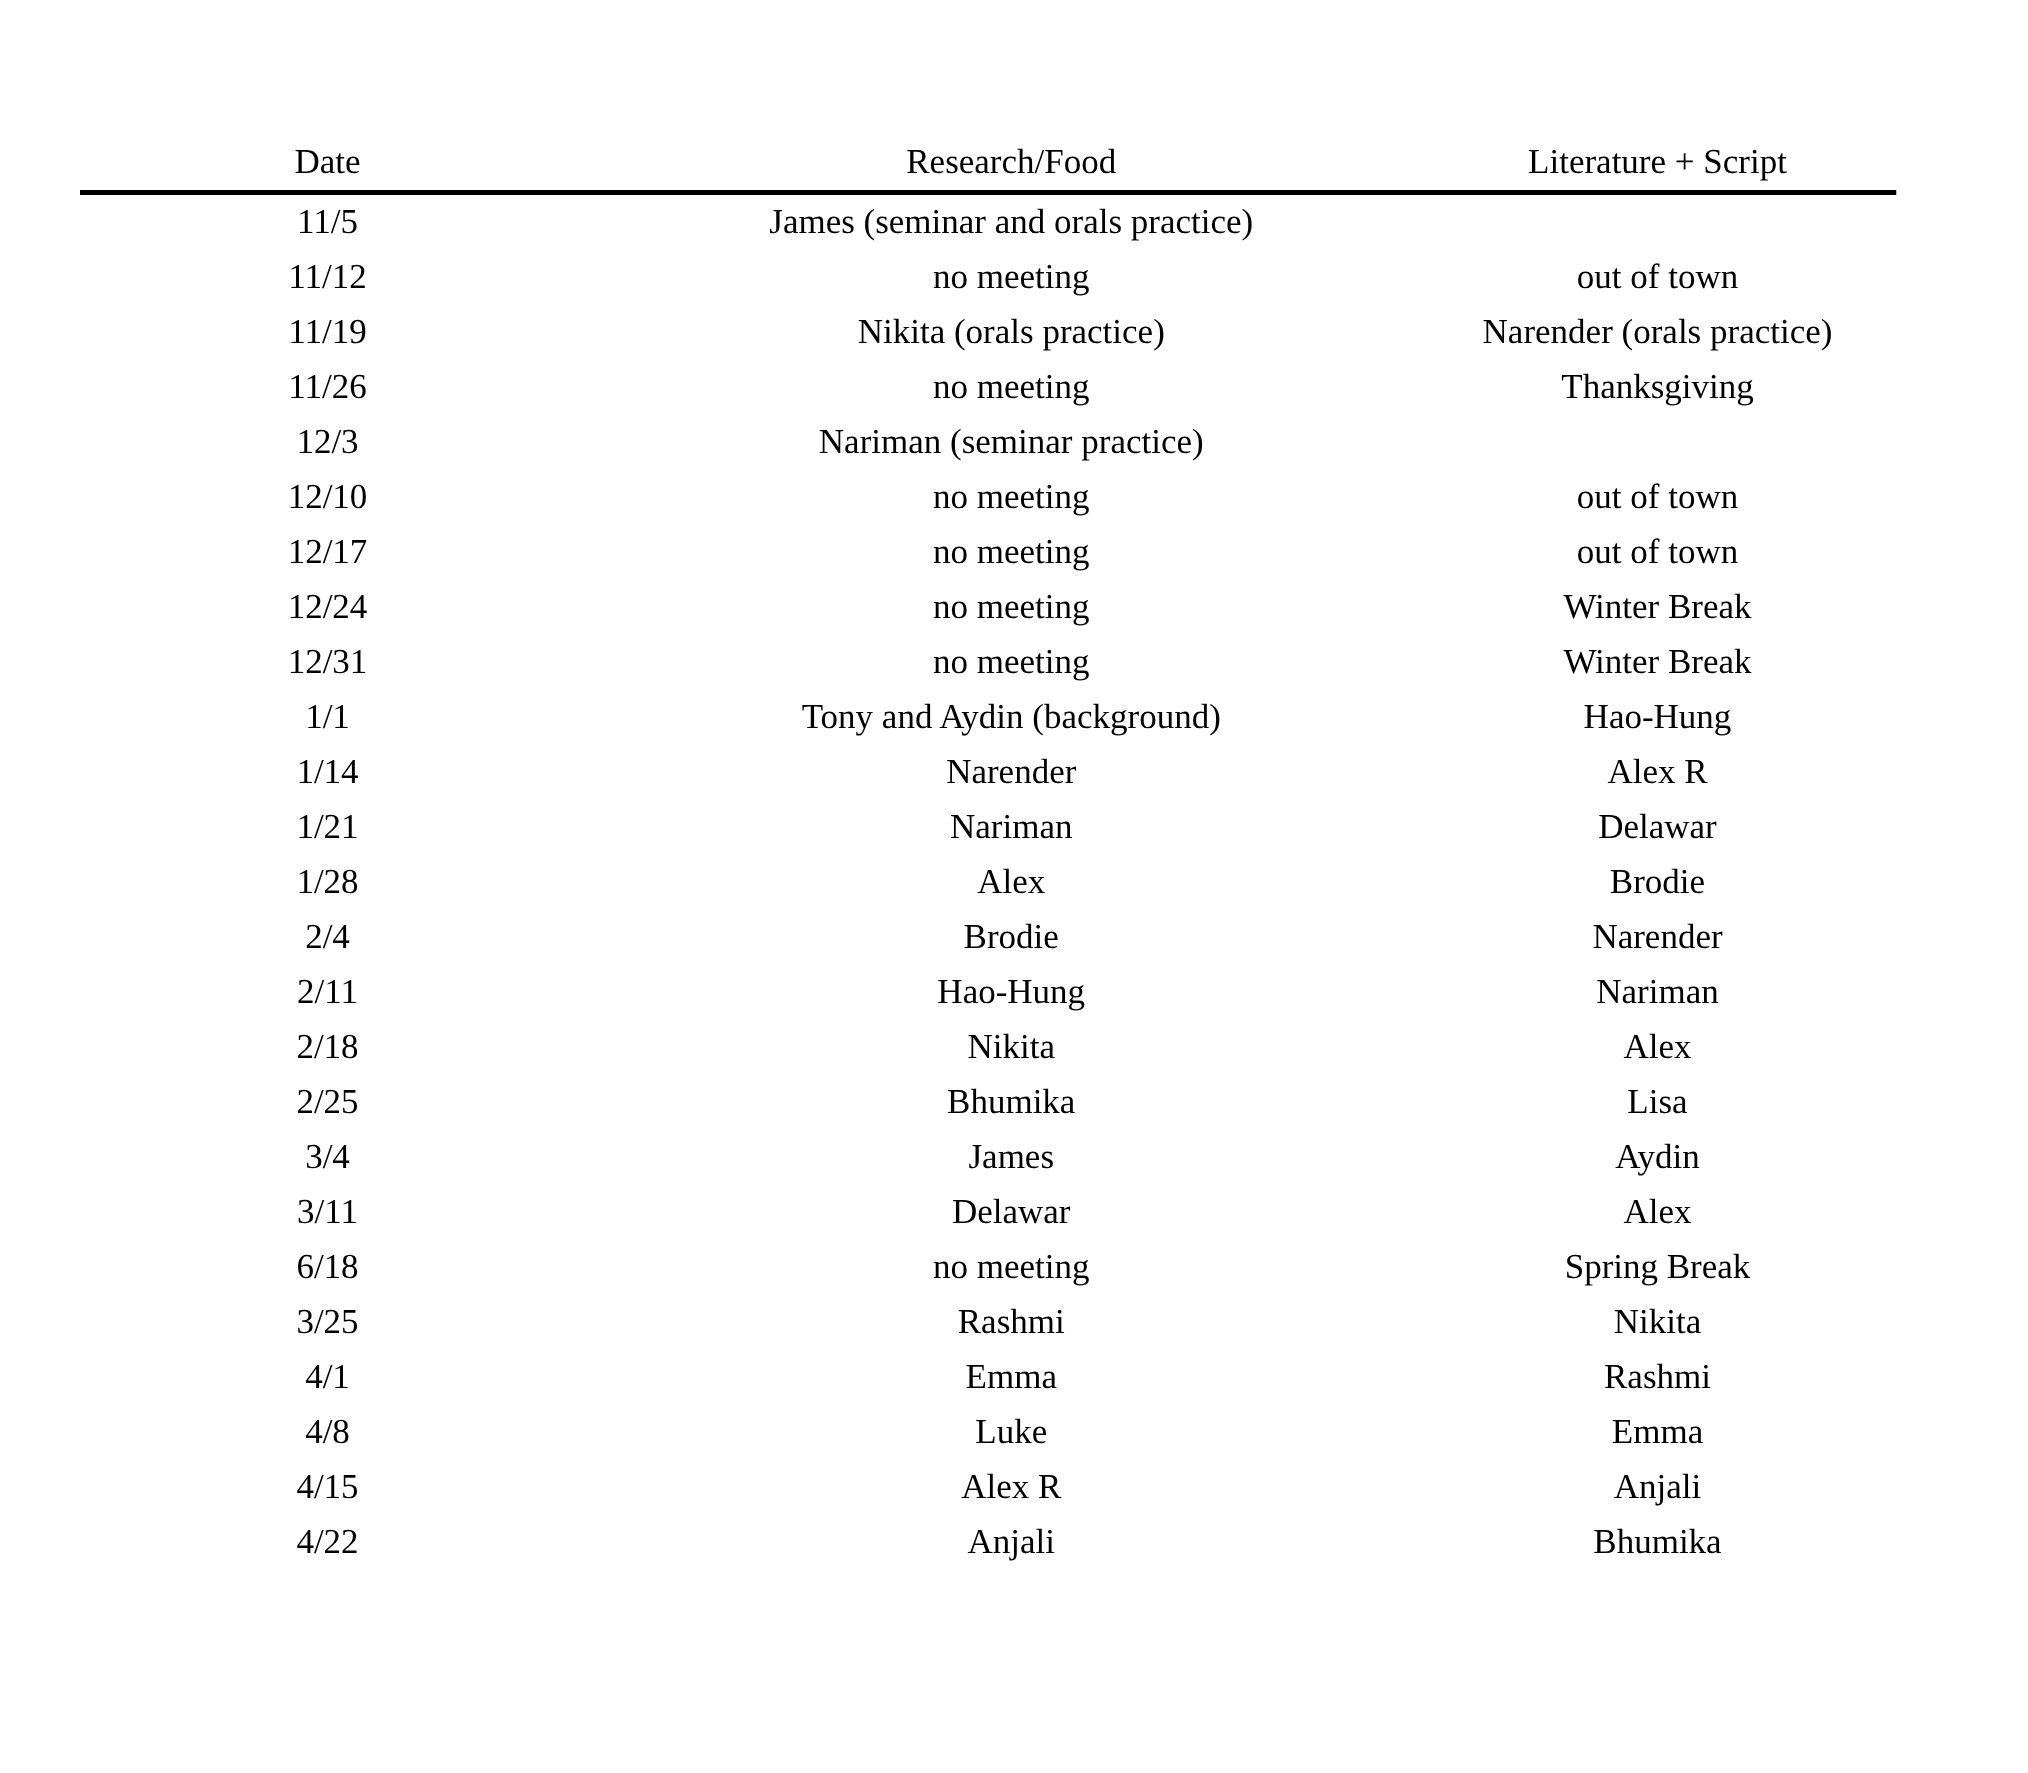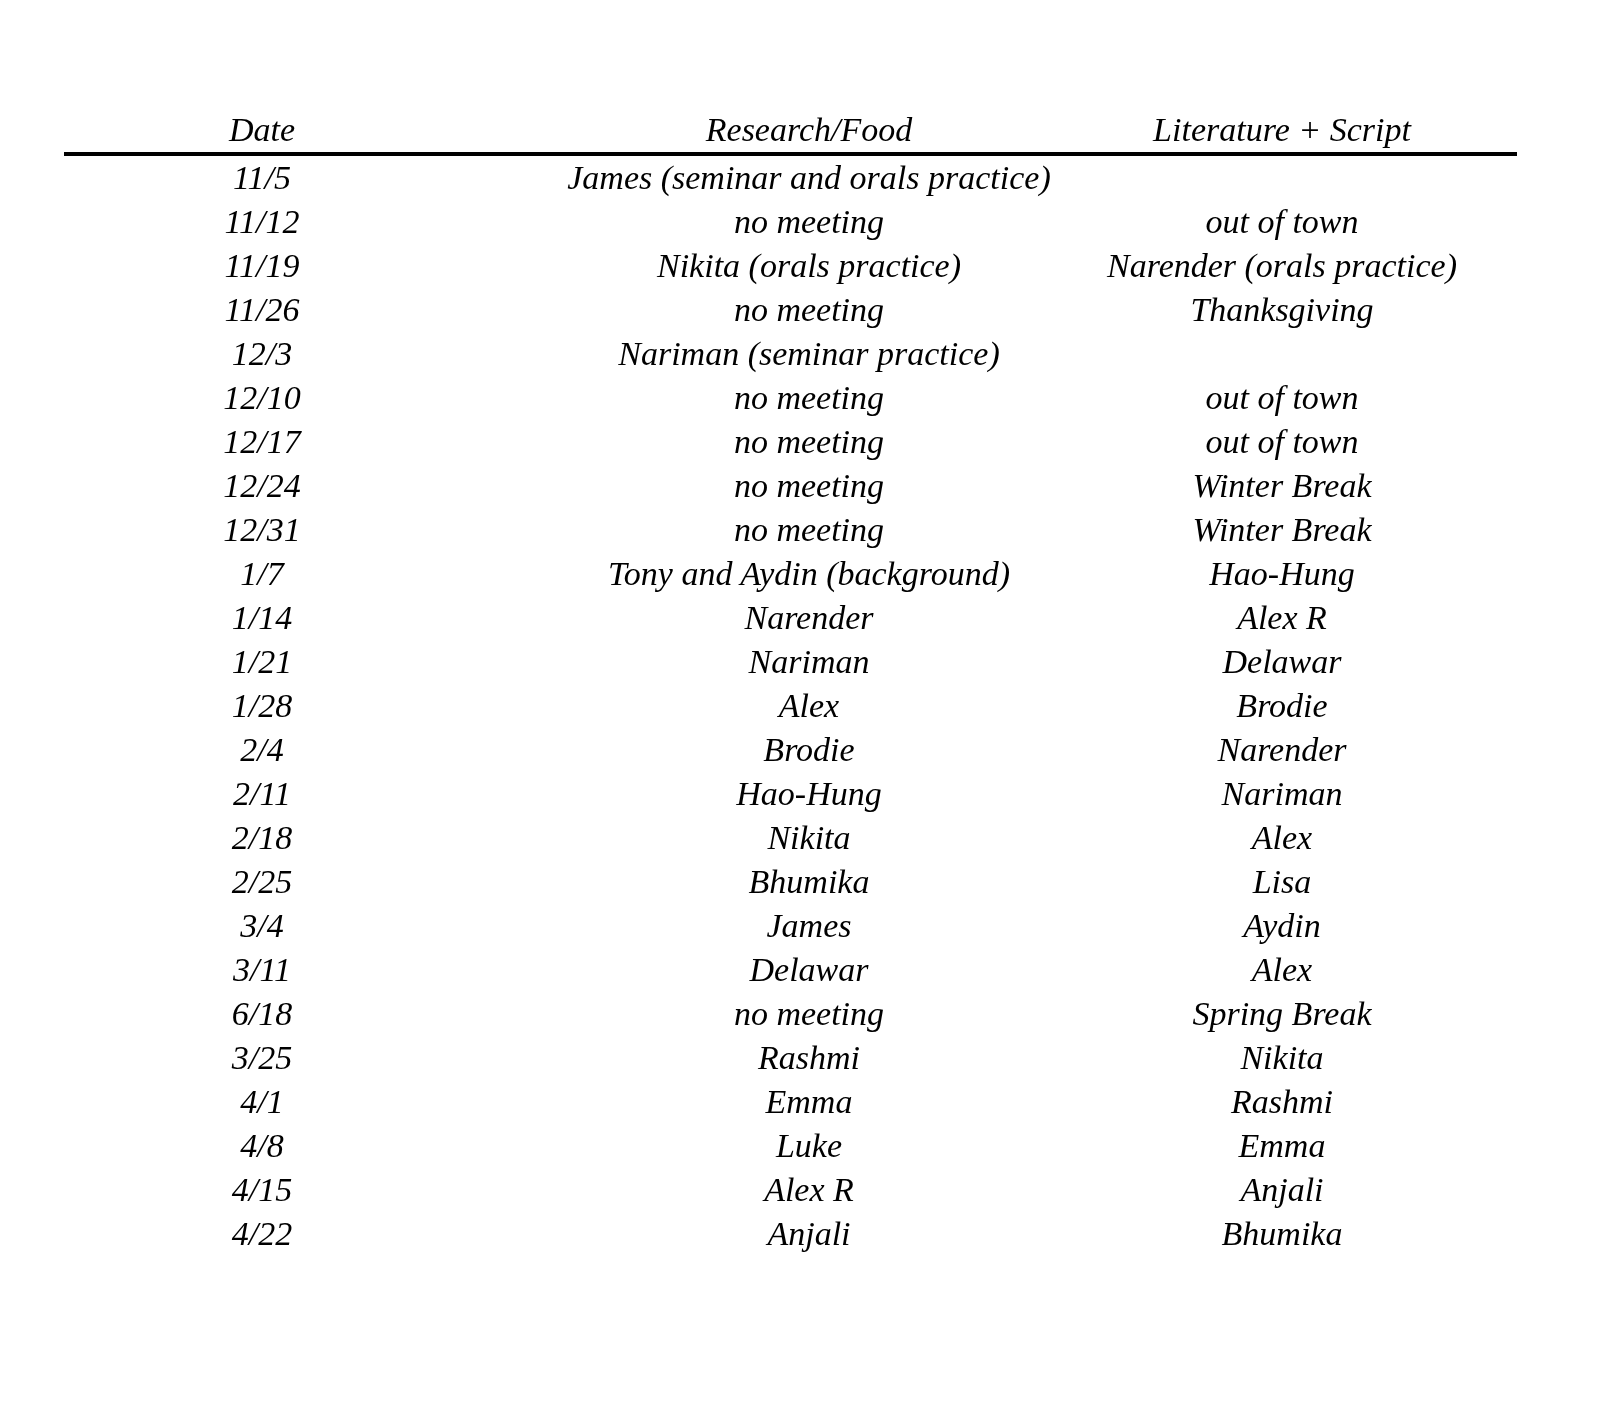--- a/index.html
+++ b/index.html
@@ -17,33 +17,32 @@
   }
   .sheet {
     position: absolute;
     left: 64px;
     top: 108px;
     width: 1453px;
   }
   .row-abs {
     position: relative;
     height: 44px;
-    font-size: 34px;
+    font-size: 28px;
     line-height: 44px;
-    font-style: italic;
   }
   .row-abs .cell {
     position: absolute;
     top: 0;
     text-align: center;
     white-space: nowrap;
   }
   .row-abs .date { left: 98px; width: 200px; }
   .row-abs .research { left: 445px; width: 600px; }
-  .row-abs .lit { left: 968px; width: 500px; }
+  .row-abs .lit { left: 1012px; width: 500px; }
   .head { height: 44px; }
   .rule {
     height: 4px;
     background: #000000;
     width: 1453px;
   }
   .body-rows { padding-top: 0; }
 </style>
 </head>
 <body>
@@ -95,21 +94,21 @@
         <div class="cell date">12/24</div>
         <div class="cell research">no meeting</div>
         <div class="cell lit">Winter Break</div>
       </div>
       <div class="row-abs">
         <div class="cell date">12/31</div>
         <div class="cell research">no meeting</div>
         <div class="cell lit">Winter Break</div>
       </div>
       <div class="row-abs">
-        <div class="cell date">1/7</div>
+        <div class="cell date">1/1</div>
         <div class="cell research">Tony and Aydin (background)</div>
         <div class="cell lit">Hao-Hung</div>
       </div>
       <div class="row-abs">
         <div class="cell date">1/14</div>
         <div class="cell research">Narender</div>
         <div class="cell lit">Alex R</div>
       </div>
       <div class="row-abs">
         <div class="cell date">1/21</div>

